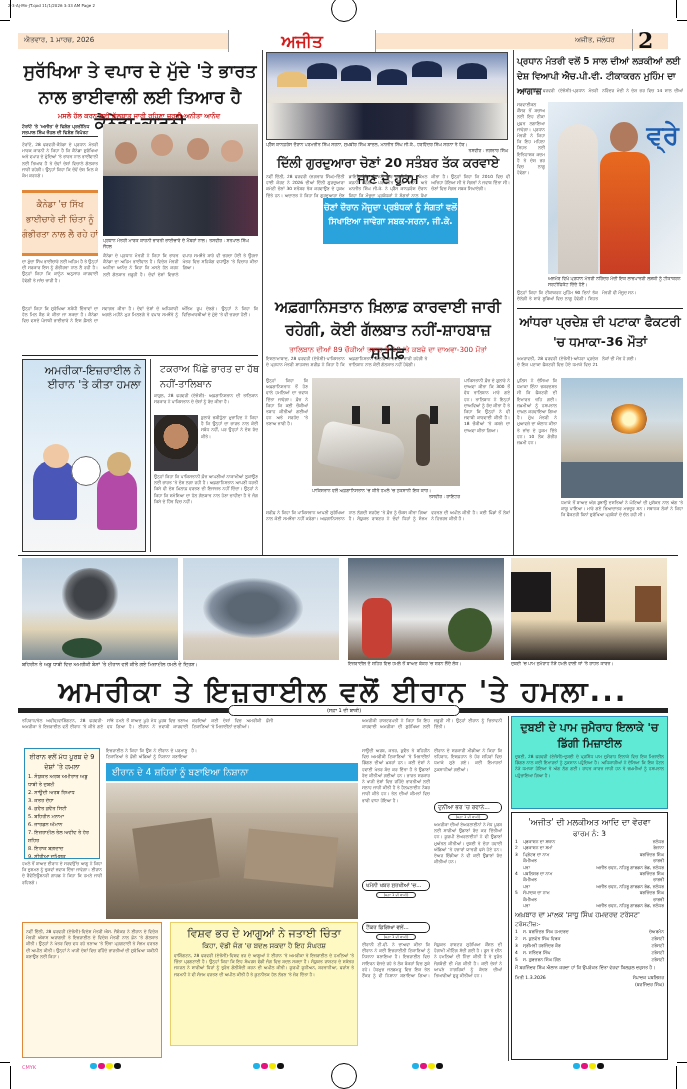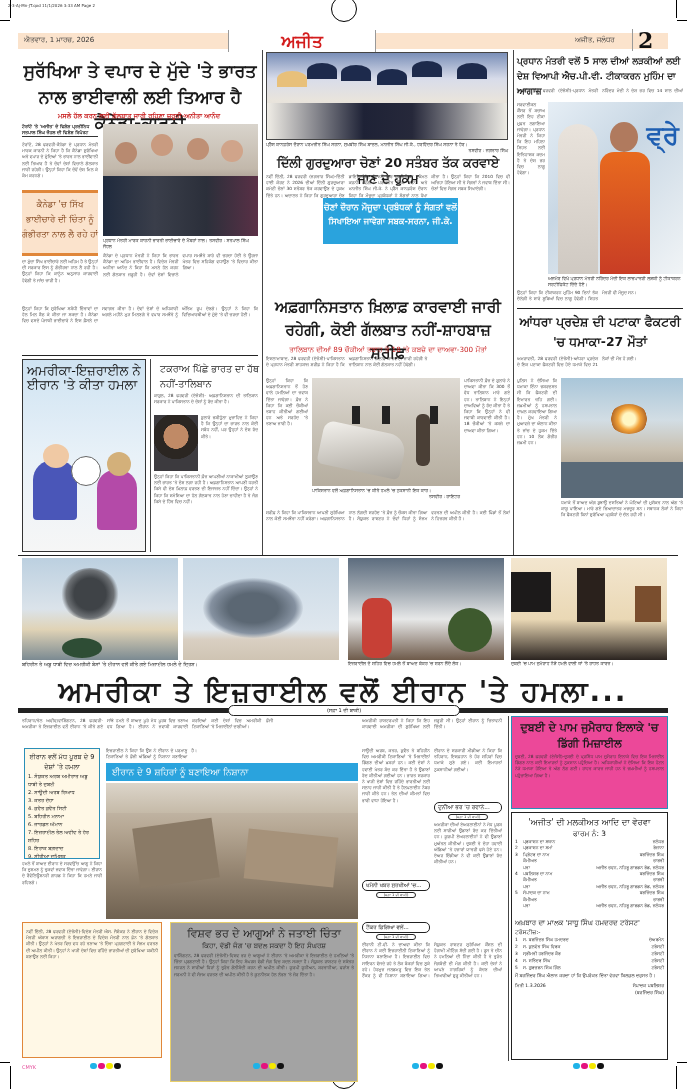--- a/index.html
+++ b/index.html
@@ -101,35 +101,35 @@
   <div style="position:absolute;left:8px;top:50px;width:84px;height:44px;background:linear-gradient(160deg,#f4f2ee,#a9a49b);border-radius:10px 18px 6px 6px;transform:rotate(12deg);"></div>
   <div style="position:absolute;left:104px;top:36px;width:14px;height:52px;background:#4a3f36;border-radius:6px;"></div>
 </div>
 <div class="abs cap" style="top:488px;left:312px;width:148px;">ਪਾਕਿਸਤਾਨ ਵਲੋਂ ਅਫ਼ਗਾਨਿਸਤਾਨ 'ਚ ਕੀਤੇ ਹਮਲੇ 'ਚ ਨੁਕਸਾਨੀ ਇਕ ਕਾਰ।</div>
 <div class="abs cap" style="top:494px;left:400px;width:60px;text-align:right;">ਤਸਵੀਰ : ਰਾਇਟਰ</div>
 <div class="abs txt" style="top:378px;left:464px;width:46px;height:130px;">ਪਾਕਿਸਤਾਨੀ ਫ਼ੌਜ ਦੇ ਬੁਲਾਰੇ ਨੇ ਦਾਅਵਾ ਕੀਤਾ ਕਿ 300 ਤੋਂ ਵੱਧ ਤਾਲਿਬਾਨ ਮਾਰੇ ਗਏ ਹਨ। ਤਾਲਿਬਾਨ ਨੇ ਇਨ੍ਹਾਂ ਦਾਅਵਿਆਂ ਨੂੰ ਰੱਦ ਕੀਤਾ ਹੈ ਤੇ ਕਿਹਾ ਕਿ ਉਨ੍ਹਾਂ ਨੇ ਵੀ ਜਵਾਬੀ ਕਾਰਵਾਈ ਕੀਤੀ ਹੈ। 18 ਚੌਕੀਆਂ 'ਤੇ ਕਬਜ਼ੇ ਦਾ ਦਾਅਵਾ ਕੀਤਾ ਗਿਆ।</div>
 <div class="abs txt" style="top:510px;left:266px;width:244px;height:40px;column-count:3;column-gap:4px;">ਸ਼ਰੀਫ਼ ਨੇ ਕਿਹਾ ਕਿ ਪਾਕਿਸਤਾਨ ਆਪਣੀ ਸੁਰੱਖਿਆ ਨਾਲ ਕੋਈ ਸਮਝੌਤਾ ਨਹੀਂ ਕਰੇਗਾ। ਅਫ਼ਗਾਨਿਸਤਾਨ ਨਾਲ ਲੱਗਦੀ ਸਰਹੱਦ 'ਤੇ ਫ਼ੌਜ ਨੂੰ ਚੌਕਸ ਕੀਤਾ ਗਿਆ ਹੈ। ਸੰਯੁਕਤ ਰਾਸ਼ਟਰ ਨੇ ਦੋਵਾਂ ਧਿਰਾਂ ਨੂੰ ਸੰਜਮ ਵਰਤਣ ਦੀ ਅਪੀਲ ਕੀਤੀ ਹੈ। ਕਈ ਪਿੰਡਾਂ ਤੋਂ ਲੋਕਾਂ ਨੇ ਹਿਜਰਤ ਕੀਤੀ ਹੈ।</div>
 
 <div class="abs rule" style="top:355px;left:22px;width:236px;height:1px;"></div>
 <div class="abs" style="top:359px;left:22px;width:124px;height:193px;border:1px solid #333;background:linear-gradient(180deg,#cfe3f2 0%,#e8f1f8 50%,#f6f6f6 100%);">
-  <div style="position:absolute;top:4px;left:4px;width:114px;font-size:13px;line-height:14px;text-align:left;color:#111;">ਅਮਰੀਕਾ-ਇਜ਼ਰਾਈਲ ਨੇ ਈਰਾਨ 'ਤੇ ਕੀਤਾ ਹਮਲਾ</div>
+  <div style="position:absolute;top:4px;left:4px;width:114px;font-size:11px;line-height:14px;text-align:right;color:#111;">ਅਮਰੀਕਾ-ਇਜ਼ਰਾਈਲ ਨੇ ਈਰਾਨ 'ਤੇ ਕੀਤਾ ਹਮਲਾ</div>
   <div style="position:absolute;top:100px;left:10px;width:44px;height:60px;background:#4a56b8;border-radius:20px 20px 4px 4px;"></div>
   <div style="position:absolute;top:84px;left:20px;width:26px;height:24px;background:#f0c9a4;border-radius:50%;"></div>
   <div style="position:absolute;top:96px;left:48px;width:30px;height:30px;background:#fff;border:1px solid #666;border-radius:50%;"></div>
   <div style="position:absolute;top:110px;left:74px;width:40px;height:60px;background:#b44aa8;border-radius:18px 18px 4px 4px;"></div>
   <div style="position:absolute;top:92px;left:84px;width:24px;height:24px;background:#d3b07a;border-radius:50%;"></div>
 </div>
 <div class="abs" style="top:359px;left:150px;width:1px;height:193px;background:#444;"></div>
 <div class="abs h-big" style="top:361px;left:160px;width:104px;font-size:9.6px;line-height:15px;font-weight:normal;">ਟਕਰਾਅ ਪਿੱਛੇ ਭਾਰਤ ਦਾ ਹੱਥ ਨਹੀਂ-ਤਾਲਿਬਾਨ</div>
 <div class="abs txt" style="top:393px;left:154px;width:104px;height:20px;"><span>ਕਾਬੁਲ, 28 ਫਰਵਰੀ (ਏਜੰਸੀ)-</span> ਅਫ਼ਗਾਨਿਸਤਾਨ ਦੀ ਤਾਲਿਬਾਨ ਸਰਕਾਰ ਨੇ ਪਾਕਿਸਤਾਨ ਦੇ ਦੋਸ਼ਾਂ ਨੂੰ ਰੱਦ ਕੀਤਾ ਹੈ।</div>
 <div class="abs photo" style="top:415px;left:154px;width:44px;height:56px;background:radial-gradient(circle at 50% 38%,#c08a66 0 30%,#2b2622 31% 55%,#3c3a3e 56%);"></div>
 <div class="abs txt" style="top:415px;left:201px;width:57px;height:56px;">ਬੁਲਾਰੇ ਜ਼ਬੀਹੁੱਲਾ ਮੁਜਾਹਿਦ ਨੇ ਕਿਹਾ ਹੈ ਕਿ ਉਨ੍ਹਾਂ ਦਾ ਭਾਰਤ ਨਾਲ ਕੋਈ ਸਬੰਧ ਨਹੀਂ, ਪਰ ਉਨ੍ਹਾਂ ਨੇ ਦੋਸ਼ ਰੱਦ ਕੀਤੇ।</div>
 <div class="abs txt" style="top:474px;left:154px;width:104px;height:76px;">ਉਨ੍ਹਾਂ ਕਿਹਾ ਕਿ ਪਾਕਿਸਤਾਨੀ ਫ਼ੌਜ ਆਪਣੀਆਂ ਨਾਕਾਮੀਆਂ ਲੁਕਾਉਣ ਲਈ ਭਾਰਤ 'ਤੇ ਦੋਸ਼ ਲਗਾ ਰਹੀ ਹੈ। ਅਫ਼ਗਾਨਿਸਤਾਨ ਆਪਣੀ ਧਰਤੀ ਕਿਸੇ ਵੀ ਦੇਸ਼ ਖ਼ਿਲਾਫ਼ ਵਰਤਣ ਦੀ ਇਜਾਜ਼ਤ ਨਹੀਂ ਦਿੰਦਾ। ਉਨ੍ਹਾਂ ਨੇ ਕਿਹਾ ਕਿ ਸਮੱਸਿਆ ਦਾ ਹੱਲ ਗੱਲਬਾਤ ਨਾਲ ਹੋਣਾ ਚਾਹੀਦਾ ਹੈ ਤੇ ਜੰਗ ਕਿਸੇ ਦੇ ਹਿੱਤ ਵਿਚ ਨਹੀਂ।</div>
 
-<div class="abs h-big" style="top:312px;left:517px;width:166px;font-size:12.4px;line-height:20px;text-align:center;">ਆਂਧਰਾ ਪ੍ਰਦੇਸ਼ ਦੀ ਪਟਾਕਾ ਫੈਕਟਰੀ 'ਚ ਧਮਾਕਾ-27 ਮੌਤਾਂ</div>
+<div class="abs h-big" style="top:312px;left:517px;width:166px;font-size:12.4px;line-height:20px;text-align:center;">ਆਂਧਰਾ ਪ੍ਰਦੇਸ਼ ਦੀ ਪਟਾਕਾ ਫੈਕਟਰੀ 'ਚ ਧਮਾਕਾ-36 ਮੌਤਾਂ</div>
 <div class="abs txt" style="top:356px;left:517px;width:166px;height:20px;column-count:2;column-gap:4px;">ਅਮਰਾਵਤੀ, 28 ਫਰਵਰੀ (ਏਜੰਸੀ)-ਆਂਧਰਾ ਪ੍ਰਦੇਸ਼ ਦੇ ਇਕ ਪਟਾਕਾ ਫੈਕਟਰੀ ਵਿਚ ਹੋਏ ਧਮਾਕੇ ਵਿਚ 21 ਲੋਕਾਂ ਦੀ ਮੌਤ ਹੋ ਗਈ।</div>
 <div class="abs txt" style="top:378px;left:517px;width:40px;height:175px;">ਪੁਲਿਸ ਨੇ ਦੱਸਿਆ ਕਿ ਧਮਾਕਾ ਇੰਨਾ ਜ਼ਬਰਦਸਤ ਸੀ ਕਿ ਫੈਕਟਰੀ ਦੀ ਇਮਾਰਤ ਢਹਿ ਗਈ। ਜ਼ਖ਼ਮੀਆਂ ਨੂੰ ਹਸਪਤਾਲ ਦਾਖ਼ਲ ਕਰਵਾਇਆ ਗਿਆ ਹੈ। ਮੁੱਖ ਮੰਤਰੀ ਨੇ ਮੁਆਵਜ਼ੇ ਦਾ ਐਲਾਨ ਕੀਤਾ ਤੇ ਜਾਂਚ ਦੇ ਹੁਕਮ ਦਿੱਤੇ ਹਨ। 10 ਲੋਕ ਗੰਭੀਰ ਜ਼ਖ਼ਮੀ ਹਨ।</div>
 <div class="abs photo" style="top:378px;left:561px;width:122px;height:120px;background:linear-gradient(180deg,#a9c6d9 0%,#d2dde4 35%,#c9c0b0 60%,#8c7d6c 100%);">
   <div style="position:absolute;left:48px;top:26px;width:40px;height:30px;border-radius:50%;background:radial-gradient(circle,#fff6c2 0 25%,#f2a33a 45%,#b56b2a 70%,transparent 72%);"></div>
   <div style="position:absolute;left:0;bottom:0;width:122px;height:36px;background:#5a6a78;"></div>
 </div>
 <div class="abs txt" style="top:500px;left:561px;width:122px;height:52px;">ਧਮਾਕੇ ਤੋਂ ਬਾਅਦ ਅੱਗ ਬੁਝਾਊ ਦਸਤਿਆਂ ਨੇ ਘੰਟਿਆਂ ਦੀ ਮੁਸ਼ੱਕਤ ਨਾਲ ਅੱਗ 'ਤੇ ਕਾਬੂ ਪਾਇਆ। ਮਾਰੇ ਗਏ ਜ਼ਿਆਦਾਤਰ ਮਜ਼ਦੂਰ ਸਨ। ਸਥਾਨਕ ਲੋਕਾਂ ਨੇ ਕਿਹਾ ਕਿ ਫੈਕਟਰੀ ਬਿਨਾਂ ਸੁਰੱਖਿਆ ਪ੍ਰਬੰਧਾਂ ਦੇ ਚੱਲ ਰਹੀ ਸੀ।</div>
 
 <div class="abs rule" style="top:555px;left:18px;width:660px;height:1px;"></div>
 <div class="abs photo" style="top:558px;left:22px;width:156px;height:102px;background:linear-gradient(180deg,#bcd0e0 0%,#dbe3ea 50%,#e0d3b6 70%,#7b8a92 100%);">
@@ -164,21 +164,21 @@
   <div class="list-item">3. ਕਤਰ ਦੋਹਾ</div>
   <div class="list-item">4. ਕੁਵੈਤ ਕੁਵੈਤ ਸਿਟੀ</div>
   <div class="list-item">5. ਬਹਿਰੀਨ ਮਨਾਮਾ</div>
   <div class="list-item">6. ਜਾਰਡਨ ਅੱਮਾਨ</div>
   <div class="list-item">7. ਇਜ਼ਰਾਈਲ ਤੇਲ ਅਵੀਵ ਤੇ ਹੋਰ ਸ਼ਹਿਰ</div>
   <div class="list-item">8. ਇਰਾਕ ਬਗ਼ਦਾਦ</div>
   <div class="list-item">9. ਸੀਰੀਆ ਦਮਿਸ਼ਕ</div>
 </div>
 <div class="abs txt" style="top:861px;left:22px;width:80px;height:58px;">ਹਮਲੇ ਤੋਂ ਬਾਅਦ ਈਰਾਨ ਦੇ ਸਰਵਉੱਚ ਆਗੂ ਨੇ ਕਿਹਾ ਕਿ ਦੁਸ਼ਮਣ ਨੂੰ ਢੁਕਵਾਂ ਜਵਾਬ ਦਿੱਤਾ ਜਾਵੇਗਾ। ਈਰਾਨ ਦੇ ਰੈਵੋਲਿਊਸ਼ਨਰੀ ਗਾਰਡ ਨੇ ਕਿਹਾ ਕਿ ਹਮਲੇ ਜਾਰੀ ਰਹਿਣਗੇ।</div>
 <div class="abs txt" style="top:748px;left:106px;width:252px;height:14px;column-count:3;column-gap:4px;">ਇਜ਼ਰਾਈਲ ਨੇ ਕਿਹਾ ਕਿ ਉਸ ਨੇ ਈਰਾਨ ਦੇ ਪਰਮਾਣੂ ਟਿਕਾਣਿਆਂ ਤੇ ਫ਼ੌਜੀ ਅੱਡਿਆਂ ਨੂੰ ਨਿਸ਼ਾਨਾ ਬਣਾਇਆ ਹੈ।</div>
-<div class="abs" style="top:763px;left:106px;width:252px;height:18px;background:#2aa3dd;color:#fff;font-size:9px;line-height:18px;padding-left:6px;">ਈਰਾਨ ਦੇ 9 ਸ਼ਹਿਰਾਂ ਨੂੰ ਬਣਾਇਆ ਨਿਸ਼ਾਨਾ</div>
+<div class="abs" style="top:763px;left:106px;width:252px;height:18px;background:#2aa3dd;color:#fff;font-size:9px;line-height:18px;padding-left:6px;">ਈਰਾਨ ਦੇ 4 ਸ਼ਹਿਰਾਂ ਨੂੰ ਬਣਾਇਆ ਨਿਸ਼ਾਨਾ</div>
 <div class="abs photo" style="top:783px;left:106px;width:252px;height:136px;background:linear-gradient(180deg,#cfc7bb 0%,#b9ab98 30%,#9a8a76 60%,#6f6150 100%);">
   <div style="position:absolute;left:0;top:0;width:252px;height:30px;background:linear-gradient(180deg,#dcd5ca,#c5baa8);"></div>
   <div style="position:absolute;left:30px;top:40px;width:80px;height:60px;background:#8a7a66;transform:rotate(-8deg);"></div>
   <div style="position:absolute;left:140px;top:50px;width:90px;height:50px;background:#a6927a;transform:rotate(6deg);"></div>
 </div>
 <div class="abs txt" style="top:720px;left:362px;width:1px;height:1px;"></div>
 
 <div class="abs txt" style="top:718px;left:362px;width:140px;height:28px;column-count:2;column-gap:4px;">ਅਮਰੀਕੀ ਰਾਸ਼ਟਰਪਤੀ ਨੇ ਕਿਹਾ ਕਿ ਇਹ ਕਾਰਵਾਈ ਅਮਰੀਕਾ ਦੀ ਸੁਰੱਖਿਆ ਲਈ ਜ਼ਰੂਰੀ ਸੀ। ਉਨ੍ਹਾਂ ਈਰਾਨ ਨੂੰ ਚਿਤਾਵਨੀ ਦਿੱਤੀ।</div>
 <div class="abs txt" style="top:748px;left:362px;width:68px;height:168px;">ਸਾਊਦੀ ਅਰਬ, ਕਤਰ, ਕੁਵੈਤ ਤੇ ਬਹਿਰੀਨ ਵਿਚ ਅਮਰੀਕੀ ਟਿਕਾਣਿਆਂ 'ਤੇ ਮਿਜ਼ਾਈਲਾਂ ਡਿੱਗਣ ਦੀਆਂ ਖ਼ਬਰਾਂ ਹਨ। ਕਈ ਦੇਸ਼ਾਂ ਨੇ ਹਵਾਈ ਖੇਤਰ ਬੰਦ ਕਰ ਦਿੱਤਾ ਹੈ ਤੇ ਉਡਾਣਾਂ ਰੱਦ ਕੀਤੀਆਂ ਗਈਆਂ ਹਨ। ਭਾਰਤ ਸਰਕਾਰ ਨੇ ਖਾੜੀ ਦੇਸ਼ਾਂ ਵਿਚ ਰਹਿੰਦੇ ਭਾਰਤੀਆਂ ਲਈ ਸਲਾਹ ਜਾਰੀ ਕੀਤੀ ਹੈ ਤੇ ਹੈਲਪਲਾਈਨ ਨੰਬਰ ਜਾਰੀ ਕੀਤੇ ਹਨ। ਤੇਲ ਦੀਆਂ ਕੀਮਤਾਂ ਵਿਚ ਭਾਰੀ ਵਾਧਾ ਹੋਇਆ ਹੈ।</div>
 <div class="abs txt" style="top:748px;left:434px;width:68px;height:50px;">ਈਰਾਨ ਦੇ ਸਰਕਾਰੀ ਮੀਡੀਆ ਨੇ ਕਿਹਾ ਕਿ ਤਹਿਰਾਨ, ਇਸਫ਼ਹਾਨ ਤੇ ਹੋਰ ਸ਼ਹਿਰਾਂ ਵਿਚ ਧਮਾਕੇ ਸੁਣੇ ਗਏ। ਕਈ ਇਮਾਰਤਾਂ ਨੁਕਸਾਨੀਆਂ ਗਈਆਂ।</div>
@@ -188,28 +188,28 @@
 <div class="abs" style="top:880px;left:362px;width:68px;height:11px;border:1px solid #222;border-radius:5px;font-size:5.4px;line-height:9px;padding-left:3px;">ਖਮੈਨੀ ਖਬਰ ਸੁਰਖੀਆਂ 'ਚ...</div>
 <div class="abs" style="top:892px;left:376px;width:40px;height:6px;border:1px solid #222;border-radius:3px;font-size:3.6px;line-height:4px;text-align:center;">(ਸਫ਼ਾ 1 ਦੀ ਬਾਕੀ)</div>
 <div class="abs" style="top:922px;left:362px;width:68px;height:11px;border:1px solid #222;border-radius:5px;font-size:5.4px;line-height:9px;padding-left:3px;">ਟੈਂਕਰ ਡਿਗਿਆ ਵਲੋਂ...</div>
 <div class="abs" style="top:934px;left:376px;width:40px;height:6px;border:1px solid #222;border-radius:3px;font-size:3.6px;line-height:4px;text-align:center;">(ਸਫ਼ਾ 1 ਦੀ ਬਾਕੀ)</div>
 <div class="abs txt" style="top:942px;left:362px;width:140px;height:116px;column-count:2;column-gap:4px;">ਈਰਾਨੀ ਟੀ.ਵੀ. ਨੇ ਦਾਅਵਾ ਕੀਤਾ ਕਿ ਈਰਾਨ ਨੇ ਕਈ ਇਜ਼ਰਾਈਲੀ ਟਿਕਾਣਿਆਂ ਨੂੰ ਨਿਸ਼ਾਨਾ ਬਣਾਇਆ ਹੈ। ਇਜ਼ਰਾਈਲ ਵਿਚ ਸਾਇਰਨ ਵੱਜਦੇ ਰਹੇ ਤੇ ਲੋਕ ਬੰਕਰਾਂ ਵਿਚ ਲੁਕੇ ਰਹੇ। ਹੋਰਮੁਜ਼ ਜਲਡਮਰੂ ਵਿਚ ਇਕ ਤੇਲ ਟੈਂਕਰ ਨੂੰ ਵੀ ਨਿਸ਼ਾਨਾ ਬਣਾਇਆ ਗਿਆ। ਸੰਯੁਕਤ ਰਾਸ਼ਟਰ ਸੁਰੱਖਿਆ ਕੌਂਸਲ ਦੀ ਹੰਗਾਮੀ ਮੀਟਿੰਗ ਸੱਦੀ ਗਈ ਹੈ। ਰੂਸ ਤੇ ਚੀਨ ਨੇ ਹਮਲਿਆਂ ਦੀ ਨਿੰਦਾ ਕੀਤੀ ਹੈ ਤੇ ਤੁਰੰਤ ਜੰਗਬੰਦੀ ਦੀ ਮੰਗ ਕੀਤੀ ਹੈ। ਕਈ ਦੇਸ਼ਾਂ ਨੇ ਆਪਣੇ ਨਾਗਰਿਕਾਂ ਨੂੰ ਕੱਢਣ ਦੀਆਂ ਤਿਆਰੀਆਂ ਸ਼ੁਰੂ ਕੀਤੀਆਂ ਹਨ।</div>
 
 <div class="abs" style="top:922px;left:22px;width:140px;height:136px;background:#fff8e6;border:1.5px solid #e0873a;padding:3px;">
   <div class="txt" style="margin-top:3px;height:96px;">ਨਵੀਂ ਦਿੱਲੀ, 28 ਫਰਵਰੀ (ਏਜੰਸੀ)-ਵਿਦੇਸ਼ ਮੰਤਰੀ ਐਸ. ਜੈਸ਼ੰਕਰ ਨੇ ਈਰਾਨ ਦੇ ਵਿਦੇਸ਼ ਮੰਤਰੀ ਅੱਬਾਸ ਅਰਾਗਚੀ ਤੇ ਇਜ਼ਰਾਈਲ ਦੇ ਵਿਦੇਸ਼ ਮੰਤਰੀ ਨਾਲ ਫ਼ੋਨ 'ਤੇ ਗੱਲਬਾਤ ਕੀਤੀ। ਉਨ੍ਹਾਂ ਨੇ ਖੇਤਰ ਵਿਚ ਵਧ ਰਹੇ ਤਣਾਅ 'ਤੇ ਚਿੰਤਾ ਪ੍ਰਗਟਾਈ ਤੇ ਸੰਜਮ ਵਰਤਣ ਦੀ ਅਪੀਲ ਕੀਤੀ। ਉਨ੍ਹਾਂ ਨੇ ਖਾੜੀ ਦੇਸ਼ਾਂ ਵਿਚ ਰਹਿੰਦੇ ਭਾਰਤੀਆਂ ਦੀ ਸੁਰੱਖਿਆ ਯਕੀਨੀ ਬਣਾਉਣ ਲਈ ਕਿਹਾ।</div>
 </div>
 
-<div class="abs" style="top:922px;left:170px;width:188px;height:160px;background:#a3a3a3;border:1.5px solid #e8cf6a;padding:3px;">
+<div class="abs" style="top:922px;left:170px;width:188px;height:124px;background:#fef9c3;border:1.5px solid #e8cf6a;padding:3px;">
   <div class="h-big" style="font-size:11px;line-height:15px;text-align:center;font-weight:normal;">ਵਿਸ਼ਵ ਭਰ ਦੇ ਆਗੂਆਂ ਨੇ ਜਤਾਈ ਚਿੰਤਾ</div>
   <div style="font-size:7px;line-height:10px;text-align:center;color:#222;">ਕਿਹਾ, ਵੱਡੀ ਜੰਗ 'ਚ ਬਦਲ ਸਕਦਾ ਹੈ ਇਹ ਸੰਘਰਸ਼</div>
   <div class="txt" style="margin-top:2px;height:96px;">ਵਾਸ਼ਿੰਗਟਨ, 28 ਫਰਵਰੀ (ਏਜੰਸੀ)-ਵਿਸ਼ਵ ਭਰ ਦੇ ਆਗੂਆਂ ਨੇ ਈਰਾਨ 'ਤੇ ਅਮਰੀਕਾ ਤੇ ਇਜ਼ਰਾਈਲ ਦੇ ਹਮਲਿਆਂ 'ਤੇ ਚਿੰਤਾ ਪ੍ਰਗਟਾਈ ਹੈ। ਉਨ੍ਹਾਂ ਕਿਹਾ ਕਿ ਇਹ ਸੰਘਰਸ਼ ਵੱਡੀ ਜੰਗ ਵਿਚ ਬਦਲ ਸਕਦਾ ਹੈ। ਸੰਯੁਕਤ ਰਾਸ਼ਟਰ ਦੇ ਸਕੱਤਰ ਜਨਰਲ ਨੇ ਸਾਰੀਆਂ ਧਿਰਾਂ ਨੂੰ ਤੁਰੰਤ ਗੋਲੀਬੰਦੀ ਕਰਨ ਦੀ ਅਪੀਲ ਕੀਤੀ। ਯੂਰਪੀ ਯੂਨੀਅਨ, ਬਰਤਾਨੀਆ, ਫਰਾਂਸ ਤੇ ਜਰਮਨੀ ਨੇ ਵੀ ਸੰਜਮ ਵਰਤਣ ਦੀ ਅਪੀਲ ਕੀਤੀ ਹੈ ਤੇ ਕੂਟਨੀਤਕ ਹੱਲ ਲੱਭਣ 'ਤੇ ਜ਼ੋਰ ਦਿੱਤਾ ਹੈ।</div>
 </div>
 
 <div class="abs" style="top:716px;left:508px;width:1px;height:345px;background:#444;"></div>
-<div class="abs" style="top:716px;left:511px;width:157px;height:93px;background:#ec4899;border:1.5px solid #2a8fb8;padding:3px;">
+<div class="abs" style="top:716px;left:511px;width:157px;height:93px;background:#5eead4;border:1.5px solid #2a8fb8;padding:3px;">
   <div class="h-big" style="font-size:11px;line-height:16px;text-align:center;">ਦੁਬਈ ਦੇ ਪਾਮ ਜੁਮੈਰਾਹ ਇਲਾਕੇ 'ਚ ਡਿੱਗੀ ਮਿਜ਼ਾਈਲ</div>
   <div class="txt" style="margin-top:2px;height:52px;">ਦੁਬਈ, 28 ਫਰਵਰੀ (ਏਜੰਸੀ)-ਦੁਬਈ ਦੇ ਪ੍ਰਸਿੱਧ ਪਾਮ ਜੁਮੈਰਾਹ ਇਲਾਕੇ ਵਿਚ ਇਕ ਮਿਜ਼ਾਈਲ ਡਿੱਗਣ ਨਾਲ ਕਈ ਇਮਾਰਤਾਂ ਨੂੰ ਨੁਕਸਾਨ ਪਹੁੰਚਿਆ ਹੈ। ਅਧਿਕਾਰੀਆਂ ਨੇ ਦੱਸਿਆ ਕਿ ਇਕ ਹੋਟਲ ਨੇੜੇ ਧਮਾਕਾ ਹੋਇਆ ਤੇ ਅੱਗ ਲੱਗ ਗਈ। ਰਾਹਤ ਕਾਰਜ ਜਾਰੀ ਹਨ ਤੇ ਜ਼ਖ਼ਮੀਆਂ ਨੂੰ ਹਸਪਤਾਲ ਪਹੁੰਚਾਇਆ ਗਿਆ ਹੈ।</div>
 </div>
 
 <div class="abs" style="top:812px;left:511px;width:157px;height:248px;border:1.5px solid #222;padding:3px;">
   <div style="font-size:8.4px;line-height:12px;text-align:center;">'ਅਜੀਤ' ਦੀ ਮਲਕੀਅਤ ਆਦਿ ਦਾ ਵੇਰਵਾ</div>
   <div style="font-size:7.4px;line-height:11px;text-align:center;">ਫਾਰਮ ਨੰ: 3</div>
   <div id="own-rows">
       <div style="display: flex; font-size: 4.4px; line-height: 6.4px;">
         <span style="width:8px;">1</span>
@@ -260,21 +260,21 @@
         <span style="width:8px;"></span>
         <span style="width:44px;">ਕੌਮੀਅਤ</span>
         <span style="flex:1;text-align:right;">ਭਾਰਤੀ</span>
       </div>
       <div style="display: flex; font-size: 4.4px; line-height: 6.4px;">
         <span style="width:8px;"></span>
         <span style="width:44px;">ਪਤਾ</span>
         <span style="flex:1;text-align:right;">ਅਜੀਤ ਭਵਨ, ਨਹਿਰੂ ਗਾਰਡਨ ਰੋਡ, ਜਲੰਧਰ</span>
       </div>
     </div>
-  <div style="font-size:7px;line-height:10px;margin-top:9px;">ਅਖ਼ਬਾਰ ਦਾ ਮਾਲਕ 'ਸਾਧੂ ਸਿੰਘ ਹਮਦਰਦ ਟਰੱਸਟ'</div>
+  <div style="font-size:7px;line-height:10px;margin-top:1px;">ਅਖ਼ਬਾਰ ਦਾ ਮਾਲਕ 'ਸਾਧੂ ਸਿੰਘ ਹਮਦਰਦ ਟਰੱਸਟ'</div>
   <div style="font-size:6px;line-height:8px;">ਟਰੱਸਟੀਜ਼:-</div>
   <div id="trustee-rows">
       <div style="display: flex; font-size: 4.4px; line-height: 7px;">
         <span style="width:8px;">1</span>
         <span style="flex:1;">ਸ. ਬਰਜਿੰਦਰ ਸਿੰਘ ਹਮਦਰਦ</span>
         <span style="text-align:right;">ਚੇਅਰਮੈਨ</span>
       </div>
       <div style="display: flex; font-size: 4.4px; line-height: 7px;">
         <span style="width:8px;">2</span>
         <span style="flex:1;">ਸ. ਕੁਲਵੰਤ ਸਿੰਘ ਵਿਰਕ</span>

